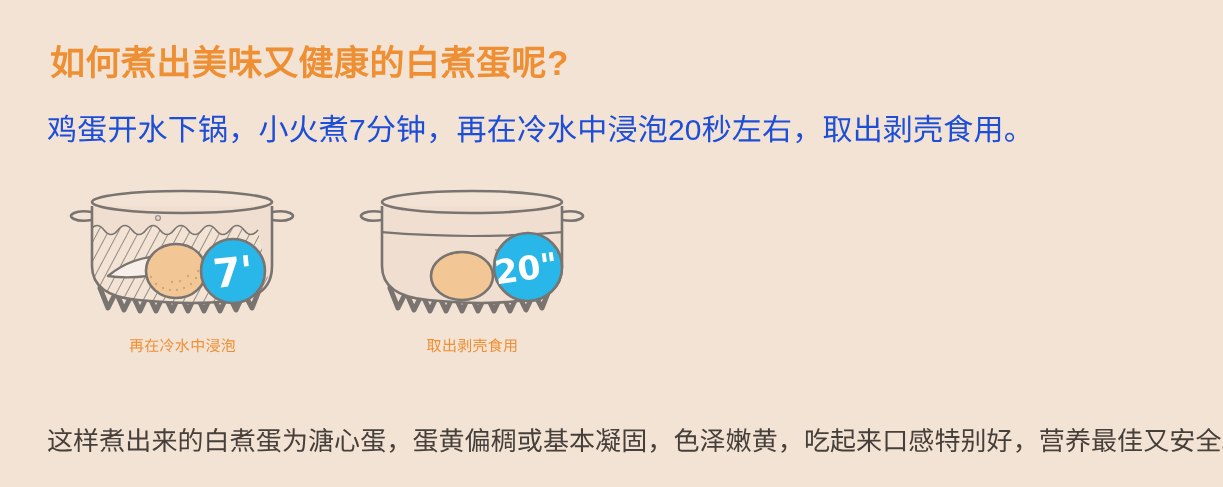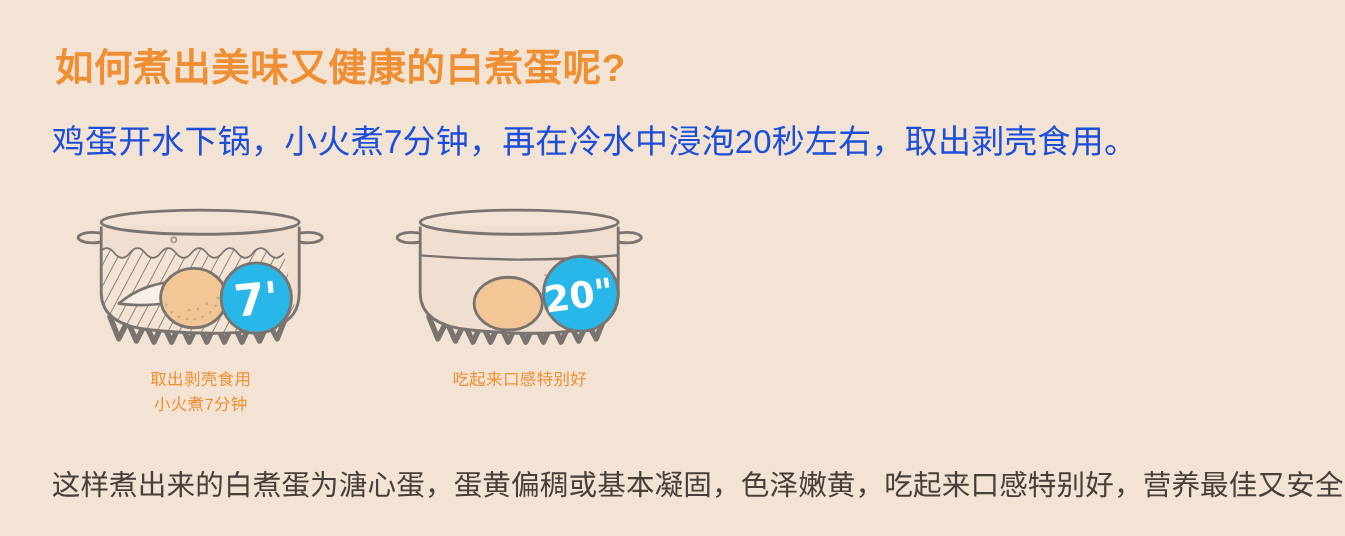--- a/index.html
+++ b/index.html
@@ -183,22 +183,21 @@
           <circle cx="98" cy="50" r="2.4" fill="none" stroke="#9c948f" stroke-width="1.4"></circle>
 
           <g>
             <circle cx="173" cy="103" r="32" fill="#29b6e8" stroke="#7a7471" stroke-width="2.6"></circle>
             <text class="badge-text" x="173" y="118" font-size="40" text-anchor="middle" transform="rotate(-6 173 103)">7'</text>
           </g>
         </svg>
       </div>
 
       <div class="step-caption">
-        <span class="line">取出剥壳食用</span>
-        <span class="line">小火煮7分钟</span>
+        <span class="line">再在冷水中浸泡</span>
       </div>
     </div>
 
     <div class="step step-2">
       <div class="step-figure">
         <svg width="300" height="150" viewBox="0 0 300 150" xmlns="http://www.w3.org/2000/svg">
           <defs>
             <clipPath id="potBody2">
               <path d="M32,38 L32,98 Q32,128 78,132 Q110,135 132,135 Q170,135 192,128 Q212,121 212,98 L212,38 Z"></path>
             </clipPath>
@@ -239,21 +238,21 @@
           </g>
 
           <g>
             <circle cx="178" cy="99" r="34" fill="#29b6e8" stroke="#7a7471" stroke-width="2.6"></circle>
             <text class="badge-text" x="176" y="112" font-size="33" text-anchor="middle" transform="rotate(-8 176 99)">20"</text>
           </g>
         </svg>
       </div>
 
       <div class="step-caption">
-        <span class="line">吃起来口感特别好</span>
+        <span class="line">取出剥壳食用</span>
       </div>
     </div>
 
   </div>
 
   <div class="footer-note">这样煮出来的白煮蛋为溏心蛋，蛋黄偏稠或基本凝固，色泽嫩黄，吃起来口感特别好，营养最佳又安全。</div>
 
 </div>
 
 </body></html>

